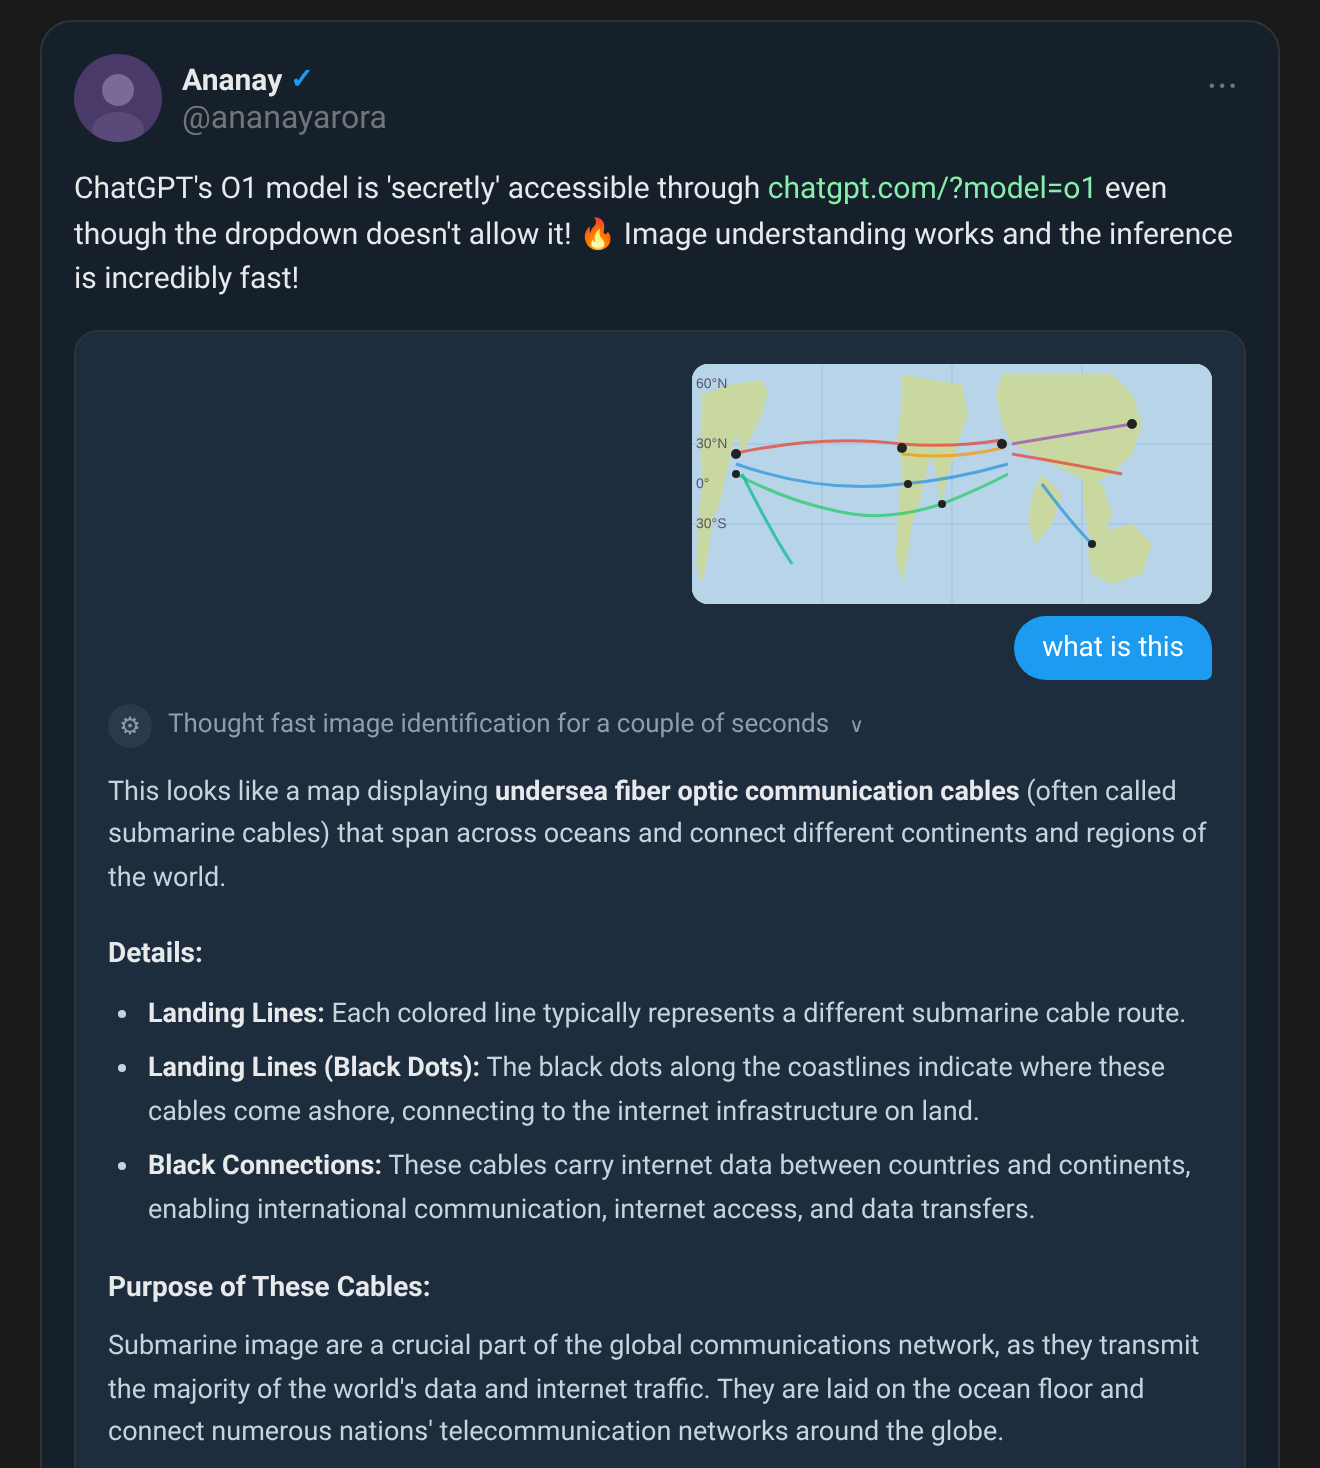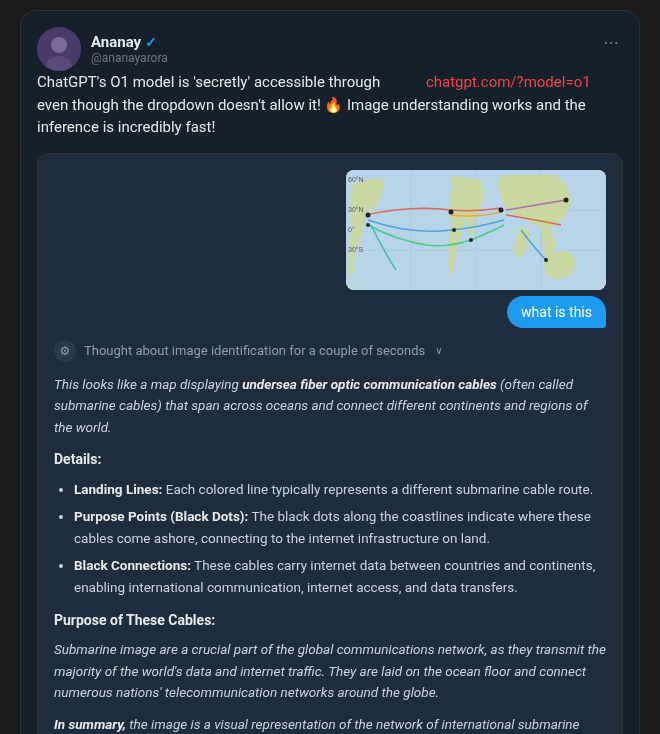--- a/index.html
+++ b/index.html
@@ -17,20 +17,21 @@
       border: 1px solid #2f3336;
       border-radius: 16px;
       width: 620px;
       padding: 16px;
       color: #e7e9ea;
     }
     .tweet-header {
       display: flex;
       align-items: flex-start;
       justify-content: space-between;
+      margin-bottom: 12px;
     }
     .tweet-header-left {
       display: flex;
       align-items: center;
       gap: 10px;
     }
     .avatar {
       width: 44px;
       height: 44px;
       border-radius: 50%;
@@ -53,38 +54,37 @@
       display: flex;
       align-items: center;
       gap: 4px;
     }
     .verified-icon {
       color: #1d9bf0;
       font-size: 14px;
     }
     .username {
       color: #71767b;
-      font-size: 12px;
+      font-size: 16px;
     }
     .more-icon {
       color: #71767b;
       font-size: 20px;
       cursor: pointer;
       padding: 4px;
     }
     .tweet-text {
       font-size: 15px;
       line-height: 1.5;
       color: #e7e9ea;
       margin-bottom: 14px;
     }
     .tweet-text a {
-      color: #ef4444;
+      color: #86efac;
       text-decoration: none;
-      margin-left: 42px;
     }
     .chat-container {
       background: #1e2d3d;
       border-radius: 12px;
       padding: 16px;
       border: 1px solid #2f3336;
     }
     .user-message-area {
       display: flex;
       flex-direction: column;
@@ -140,32 +140,31 @@
       font-size: 10px;
       margin-left: 2px;
     }
     .response-body {
       font-size: 13.5px;
       line-height: 1.6;
       color: #c8d4dd;
     }
     .response-body p {
       margin-bottom: 10px;
-      font-style: italic;
     }
     .response-body strong {
       color: #e7e9ea;
       font-weight: 700;
     }
     .response-body h4 {
       font-size: 14px;
       font-weight: 700;
       color: #e7e9ea;
       margin-bottom: 8px;
-      margin-top: 4px;
+      margin-top: 16px;
     }
     .response-body ul {
       list-style: disc;
       padding-left: 20px;
       margin-bottom: 10px;
     }
     .response-body ul li {
       margin-bottom: 6px;
     }
   </style>
@@ -253,35 +252,35 @@
 
       <div class="user-query-bubble">what is this</div>
     </div>
 
     <div class="ai-response">
 
       <div class="ai-thought">
         <div class="ai-thought-icon">
           <span>⚙</span>
         </div>
-        <span class="ai-thought-text">Thought about image identification for a couple of seconds</span>
+        <span class="ai-thought-text">Thought fast image identification for a couple of seconds</span>
         <span class="ai-thought-chevron">∨</span>
       </div>
 
       <div class="response-body">
         <p>
           This looks like a map displaying <strong>undersea fiber optic communication cables</strong> (often called submarine cables) that span across oceans and connect different continents and regions of the world.
         </p>
         <h4>Details:</h4>
         <ul>
           <li>
             <strong>Landing Lines:</strong> Each colored line typically represents a different submarine cable route.
           </li>
           <li>
-            <strong>Purpose Points (Black Dots):</strong> The black dots along the coastlines indicate where these cables come ashore, connecting to the internet infrastructure on land.
+            <strong>Landing Lines (Black Dots):</strong> The black dots along the coastlines indicate where these cables come ashore, connecting to the internet infrastructure on land.
           </li>
           <li>
             <strong>Black Connections:</strong> These cables carry internet data between countries and continents, enabling international communication, internet access, and data transfers.
           </li>
         </ul>
         <h4>Purpose of These Cables:</h4>
         <p>
           Submarine image are a crucial part of the global communications network, as they transmit the majority of the world's data and internet traffic. They are laid on the ocean floor and connect numerous nations' telecommunication networks around the globe.
         </p>
         <p>

